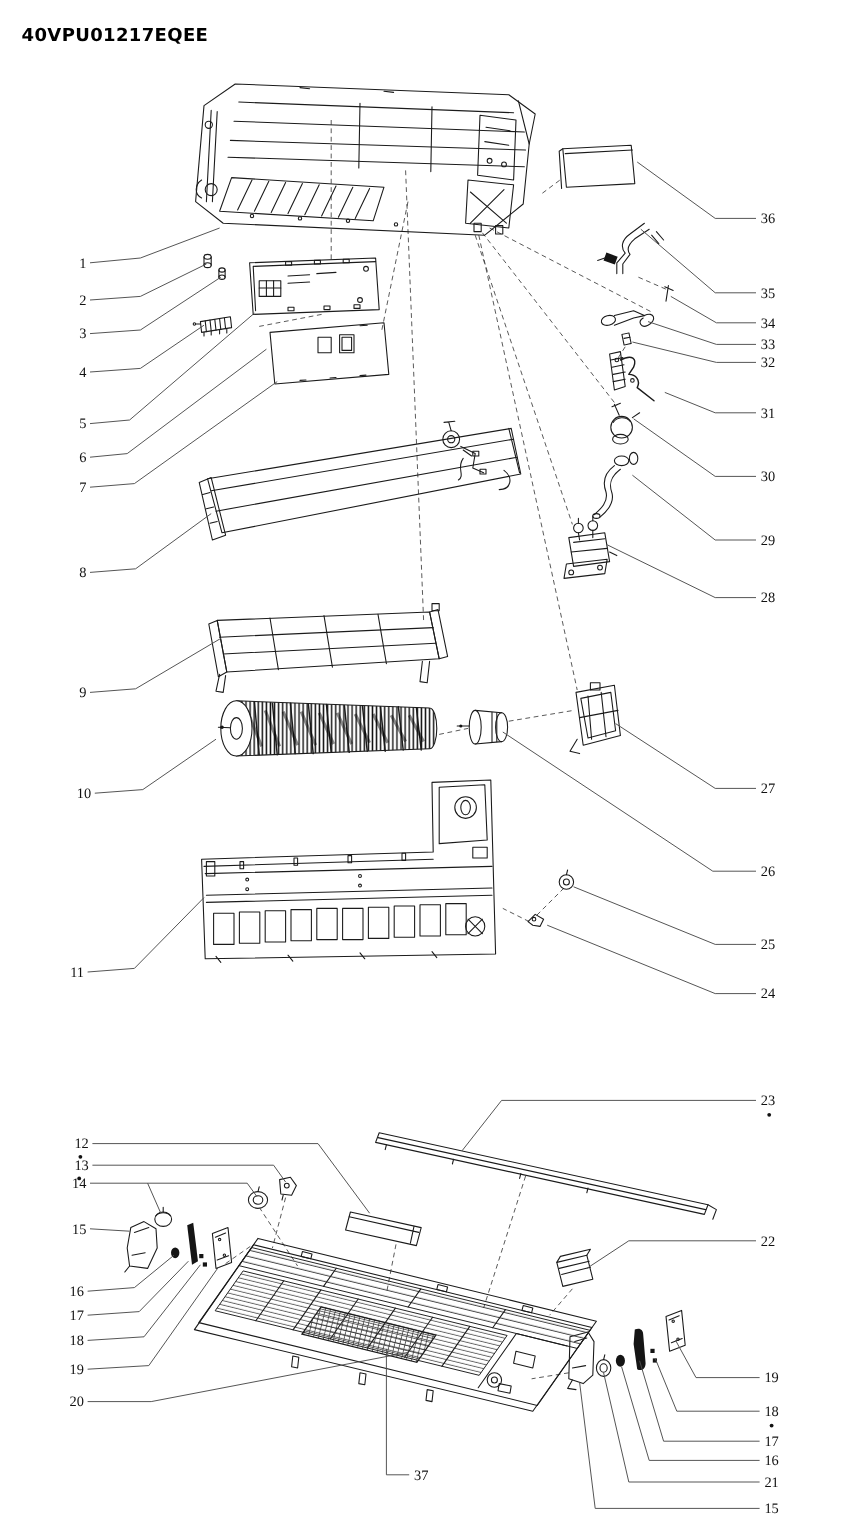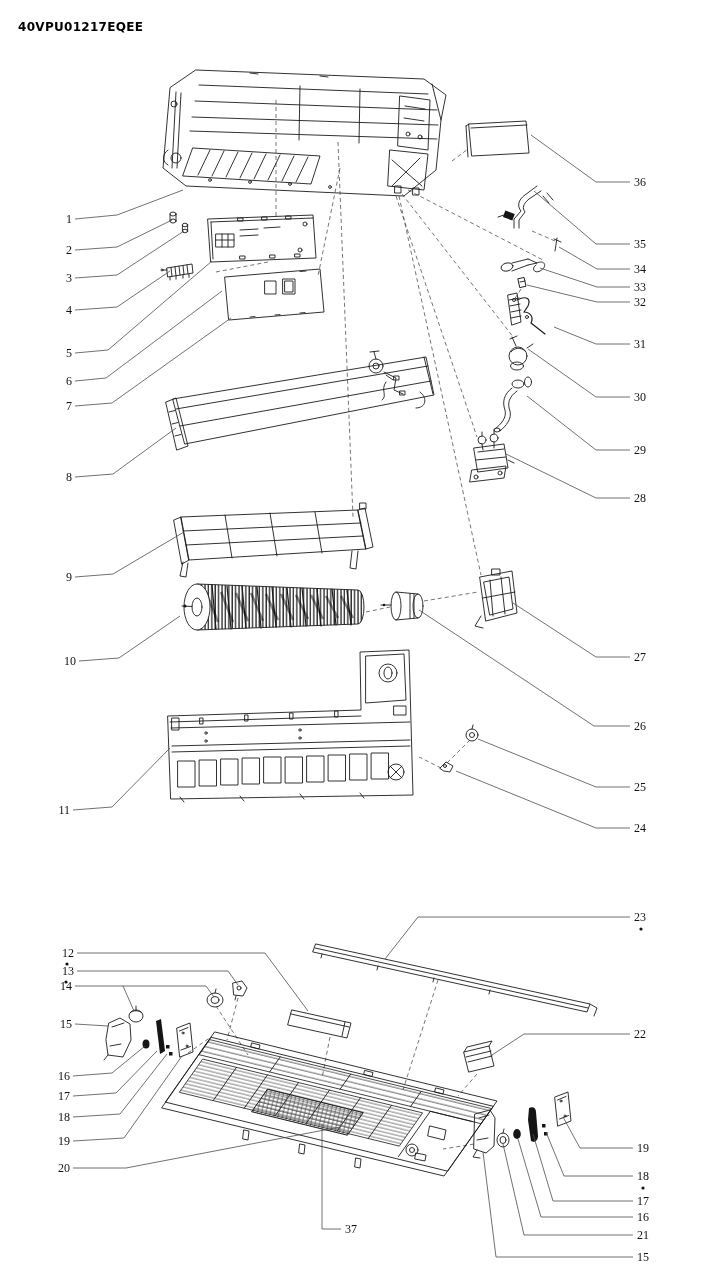--- a/index.html
+++ b/index.html
@@ -1,18 +1,18 @@
 <!DOCTYPE html>
 <html><head>
 <meta charset="utf-8">
 <style>
   html,body{margin:0;padding:0;background:#fff;}
   .stage{position:relative;width:720px;height:1278px;background:#ffffff;overflow:hidden;}
   .title{position:absolute;left:18px;top:20px;font-family:"DejaVu Sans",sans-serif;
-         font-weight:bold;font-size:12px;letter-spacing:.3px;color:#000;}
+         font-weight:bold;font-size:15px;letter-spacing:.3px;color:#000;}
   svg{position:absolute;left:0;top:0;}
   .ln{fill:none;stroke:#1b1b1b;stroke-width:.9;stroke-linejoin:round;stroke-linecap:round;}
   .ln2{fill:none;stroke:#1b1b1b;stroke-width:1.2;stroke-linejoin:round;stroke-linecap:round;}
   .fl{fill:#151515;stroke:none;}
   .wh{fill:#fff;stroke:#1b1b1b;stroke-width:.9;}
   .dash{fill:none;stroke:#3a3a3a;stroke-width:.7;stroke-dasharray:4 3;}
   .leader{fill:none;stroke:#4d4d4d;stroke-width:.8;}
   .callout{font-family:"Liberation Serif",serif;font-size:12px;fill:#111;}
 </style>
 </head>

